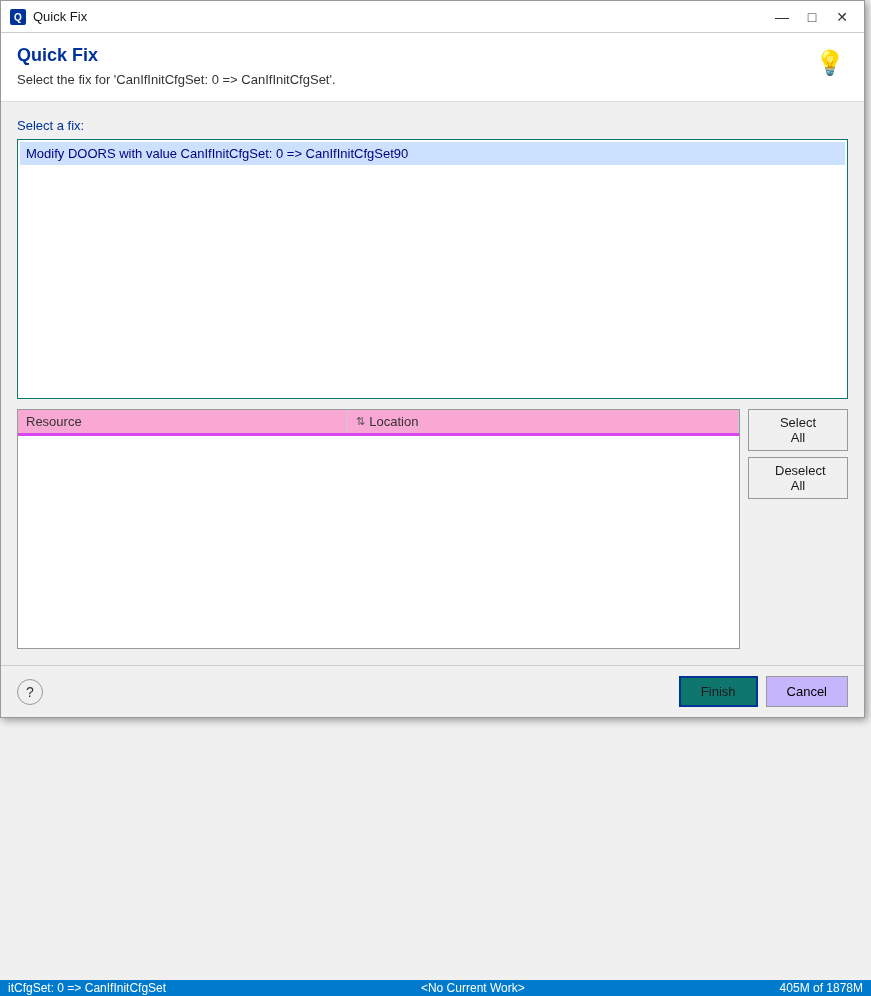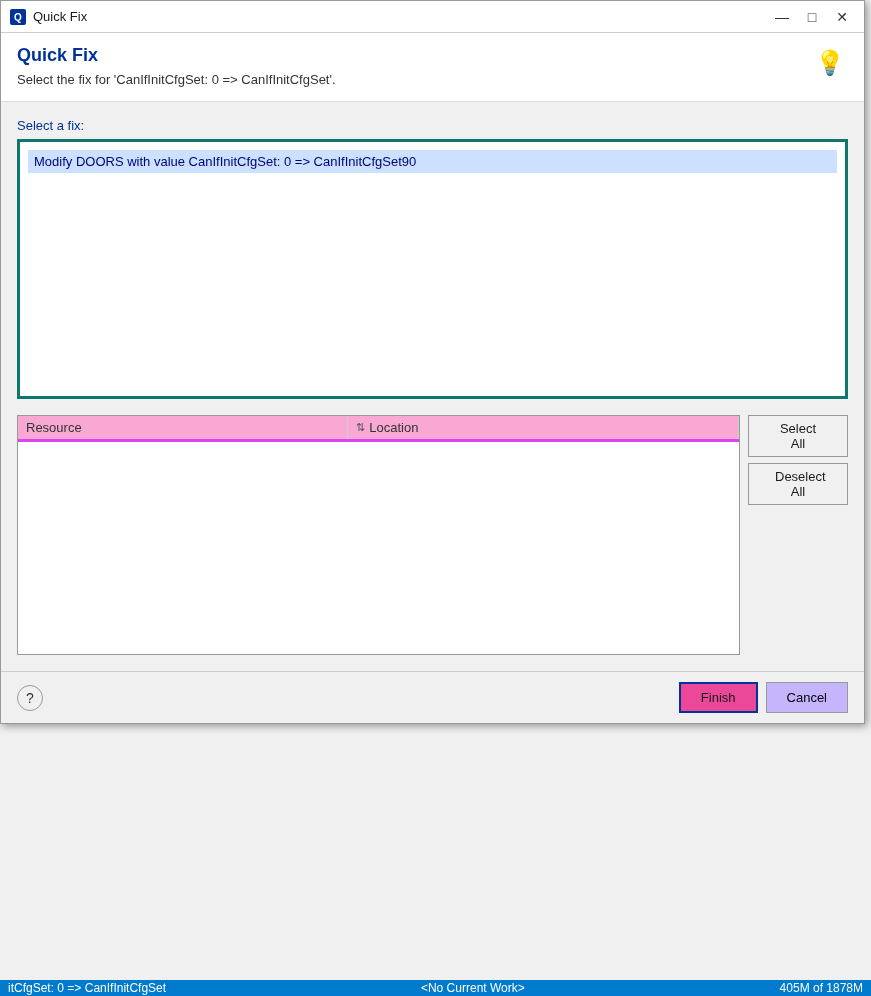--- a/index.html
+++ b/index.html
@@ -108,25 +108,25 @@
       background: #f0f0f0;
     }
 
     
     .section-label {
       font-size: 13px;
       color: #003399;
       margin-bottom: 6px;
     }
     .fix-list {
-      border: 3px solid #0f766e;
+      border: 1px solid #0f766e;
       background: #ffffff;
       min-height: 260px;
-      padding: 8px;
-      margin-bottom: 16px;
+      padding: 2px;
+      margin-bottom: 10px;
     }
     .fix-item {
       padding: 4px 6px;
       cursor: pointer;
       color: #1a1a1a;
       font-size: 13px;
     }
     .fix-item.selected {
       background: #cce0ff;
       color: #000080;
@@ -252,21 +252,21 @@
       gap: 8px;
     }
     .footer-btn {
       padding: 6px 20px;
       border: 1px solid #999;
       cursor: pointer;
       font-size: 13px;
       background: #c4b5fd;
     }
     .footer-btn.primary {
-      background: #ec4899;
+      background: #0f766e;
       border: 2px solid #003399;
       color: #1a1a1a;
     }
 
     
     .statusbar {
       position: absolute;
       bottom: 0;
       left: 0;
       right: 0;

